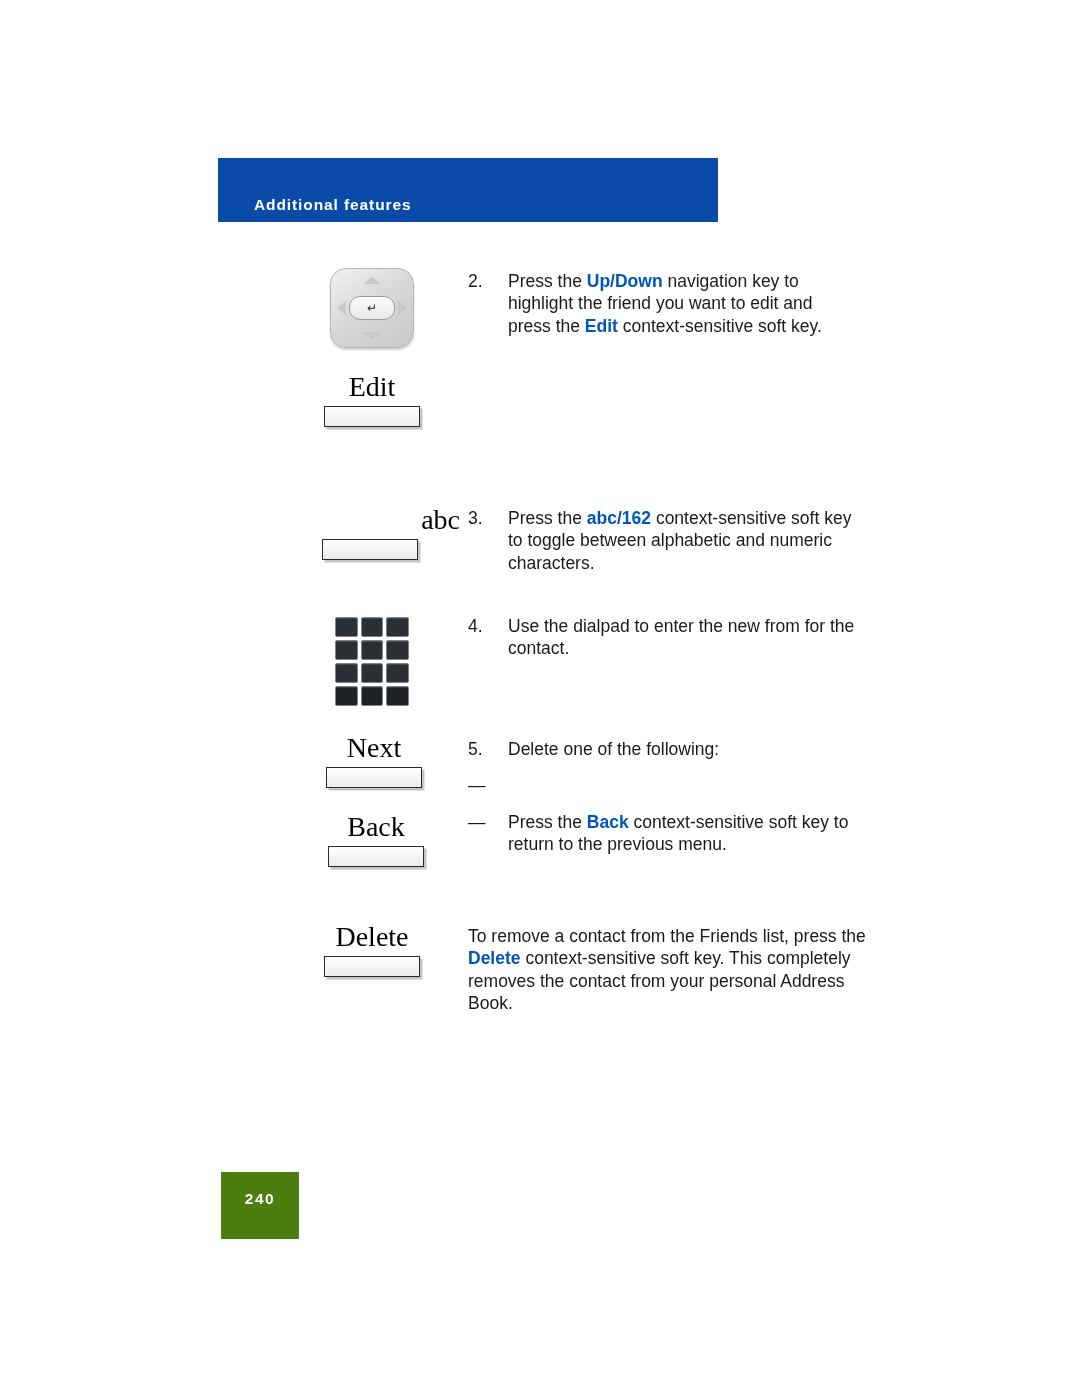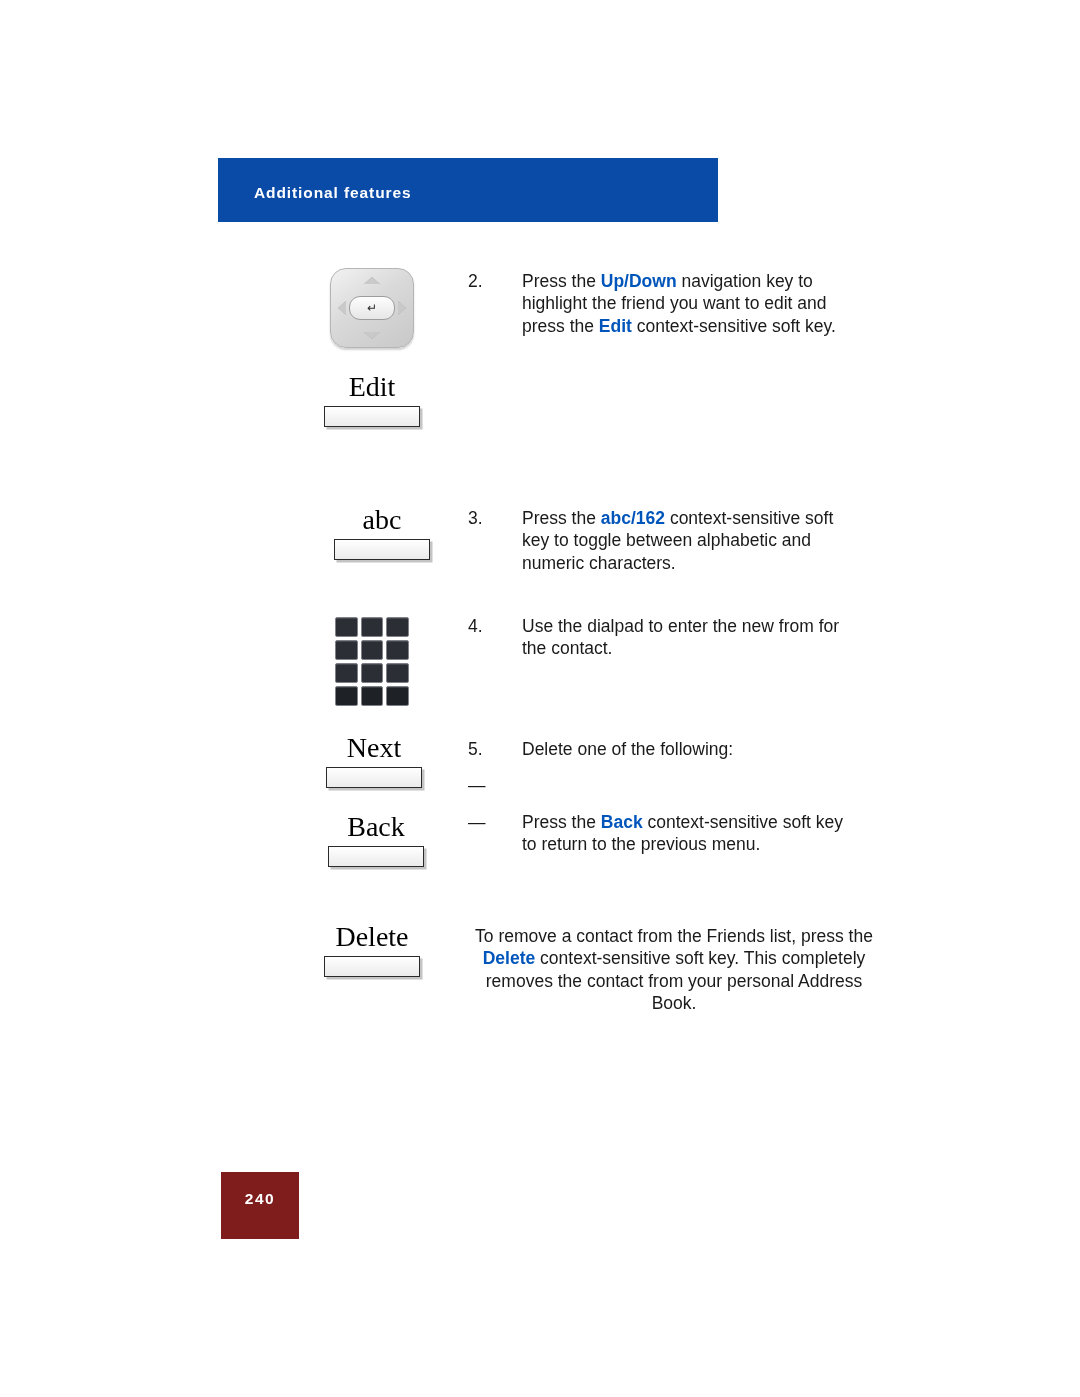--- a/index.html
+++ b/index.html
@@ -20,21 +20,21 @@
     position: absolute;
     left: 218px;
     top: 158px;
     width: 500px;
     height: 64px;
     background: #0B4BA8;
   }
   .header-title {
     position: absolute;
     left: 36px;
-    bottom: 20px;
+    bottom: 8px;
     color: #ffffff;
     font-family: "Liberation Sans", sans-serif;
     font-size: 15.5px;
     font-weight: bold;
     letter-spacing: 0.9px;
     white-space: nowrap;
   }
 
   
   .content {
@@ -160,28 +160,26 @@
     line-height: 1.28;
     color: #1a1a1a;
   }
   .step .num {
     width: 40px;
     flex: 0 0 40px;
     font-size: 17.5px;
   }
   .step .body {
     flex: 1;
-    margin-left: 14px;
   }
   .para {
     position: absolute;
     font-size: 17.5px;
     line-height: 1.28;
     color: #1a1a1a;
-    text-align: center;
   }
   .sub {
     display: flex;
     margin-top: 14px;
   }
   .sub .dash {
     width: 40px;
     flex: 0 0 40px;
     font-size: 17.5px;
   }
@@ -192,21 +190,21 @@
     font-weight: bold;
   }
 
   
   .pagebox {
     position: absolute;
     left: 221px;
     top: 1172px;
     width: 78px;
     height: 67px;
-    background: #7f1d1d;
+    background: #4d7c0f;
   }
   .pagenum {
     position: absolute;
     left: 0;
     top: 18px;
     width: 78px;
     text-align: center;
     color: #ffffff;
     font-size: 15.5px;
     font-weight: bold;
@@ -230,21 +228,21 @@
       <span class="arrow right"></span>
       <span class="center">↵</span>
     </div>
   </div>
 
   <div class="glyph-col" style="left:282px; top:372px;">
     <div class="softkey-label">Edit</div>
     <div class="softkey-btn"></div>
   </div>
 
-  <div class="glyph-col" style="left:292px; top:505px;">
+  <div class="glyph-col" style="left:280px; top:505px;text-align:right;">
     <div class="softkey-label">abc</div>
     <div class="softkey-btn"></div>
   </div>
 
   <div class="glyph-col" style="left:282px; top:617px;">
     <div class="dialpad">
       <span class="k"></span>
       <span class="k"></span>
       <span class="k"></span>
       <span class="k"></span>

